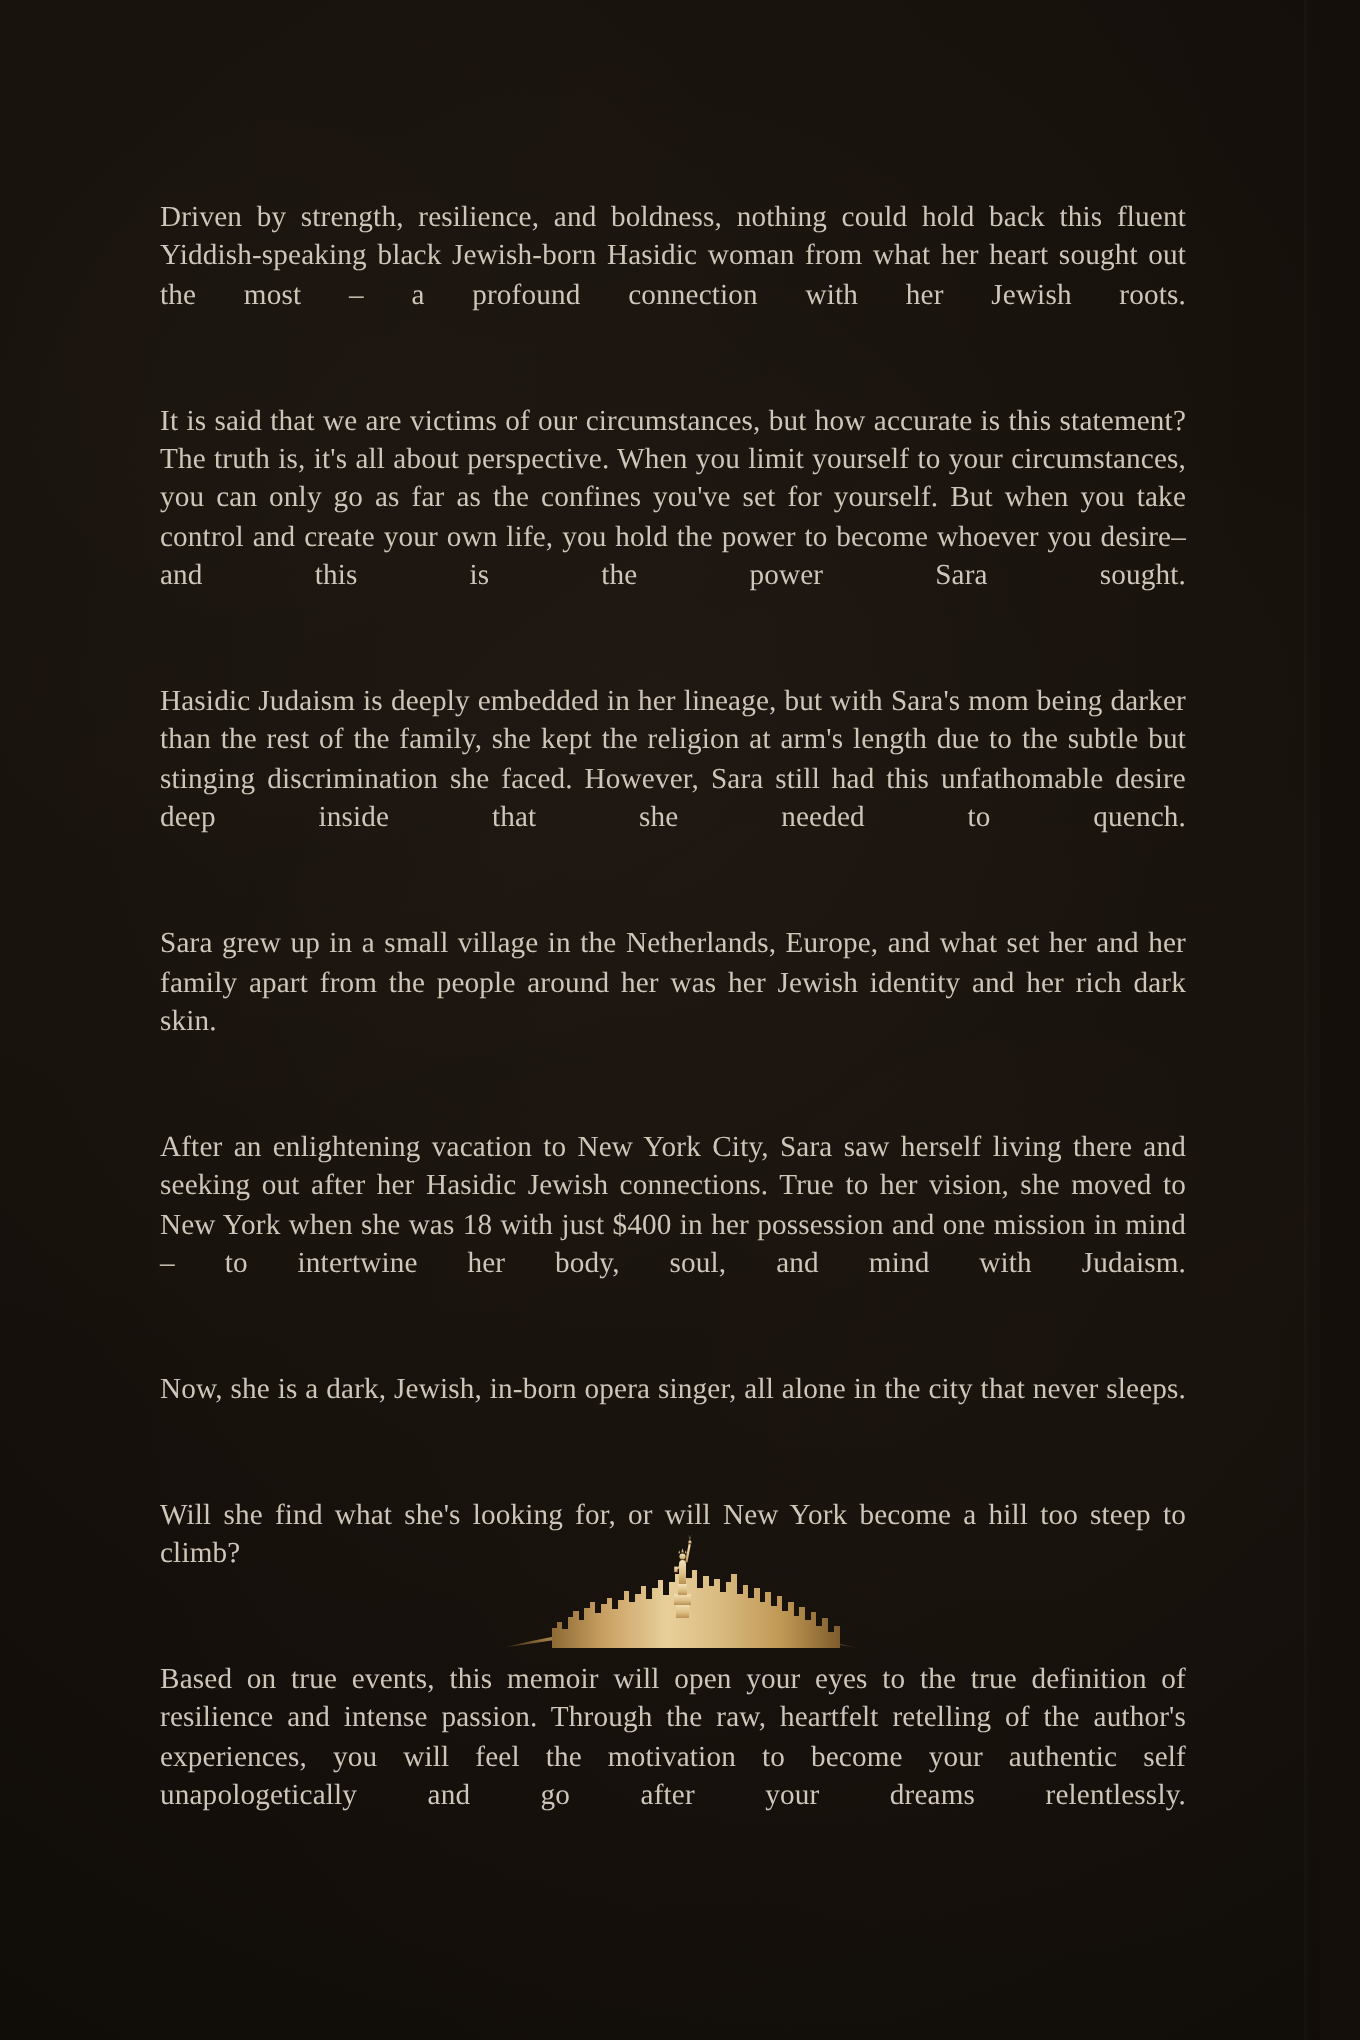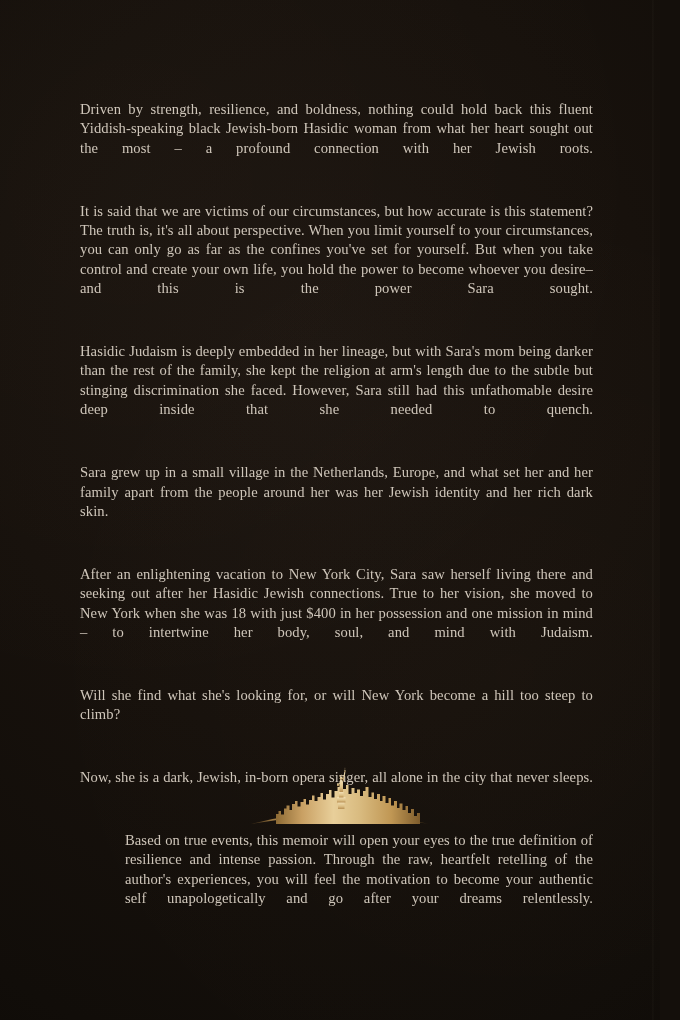--- a/index.html
+++ b/index.html
@@ -53,21 +53,21 @@
   .para {
     margin: 0 0 24px 0;
     color: #cfc6ba;
     font-size: 14.6px;
     line-height: 19.4px;
     text-align: justify;
     text-justify: inter-word;
     letter-spacing: 0.08px;
     -webkit-font-smoothing: antialiased;
   }
-  .para:last-child { margin-bottom: 0; margin-left: 45px; }
+  .para:last-child { margin-bottom: 0; }
 
   
   .para::after {
     content: "";
     display: inline-block;
     width: 100%;
   }
 
   #emblem {
     position: absolute;
@@ -88,22 +88,22 @@
 
   <div id="grain"></div>
   <div id="seam"></div>
 
   <div id="copy">
     <p class="para">Driven by strength, resilience, and boldness, nothing could hold back this fluent Yiddish-speaking black Jewish-born Hasidic woman from what her heart sought out the most – a profound connection with her Jewish roots.</p>
     <p class="para">It is said that we are victims of our circumstances, but how accurate is this statement? The truth is, it's all about perspective. When you limit yourself to your circumstances, you can only go as far as the confines you've set for yourself. But when you take control and create your own life, you hold the power to become whoever you desire– and this is the power Sara sought.</p>
     <p class="para">Hasidic Judaism is deeply embedded in her lineage, but with Sara's mom being darker than the rest of the family, she kept the religion at arm's length due to the subtle but stinging discrimination she faced. However, Sara still had this unfathomable desire deep inside that she needed to quench.</p>
     <p class="para">Sara grew up in a small village in the Netherlands, Europe, and what set her and her family apart from the people around her was her Jewish identity and her rich dark skin.</p>
     <p class="para">After an enlightening vacation to New York City, Sara saw herself living there and seeking out after her Hasidic Jewish connections. True to her vision, she moved to New York when she was 18 with just $400 in her possession and one mission in mind – to intertwine her body, soul, and mind with Judaism.</p>
+    <p class="para">Now, she is a dark, Jewish, in-born opera singer, all alone in the city that never sleeps.</p>
     <p class="para">Will she find what she's looking for, or will New York become a hill too steep to climb?</p>
-    <p class="para">Now, she is a dark, Jewish, in-born opera singer, all alone in the city that never sleeps.</p>
     <p class="para">Based on true events, this memoir will open your eyes to the true definition of resilience and intense passion. Through the raw, heartfelt retelling of the author's experiences, you will feel the motivation to become your authentic self unapologetically and go after your dreams relentlessly.</p>
   </div>
 
   <div id="emblem">
     <svg width="180" height="70" viewBox="0 0 360 140" aria-hidden="true">
       <defs>
         <linearGradient id="goldGrad" x1="0" y1="0" x2="1" y2="0">
           <stop offset="0%" stop-color="#8d6a34"></stop>
           <stop offset="18%" stop-color="#c9a063"></stop>
           <stop offset="40%" stop-color="#e8cf9a"></stop>

